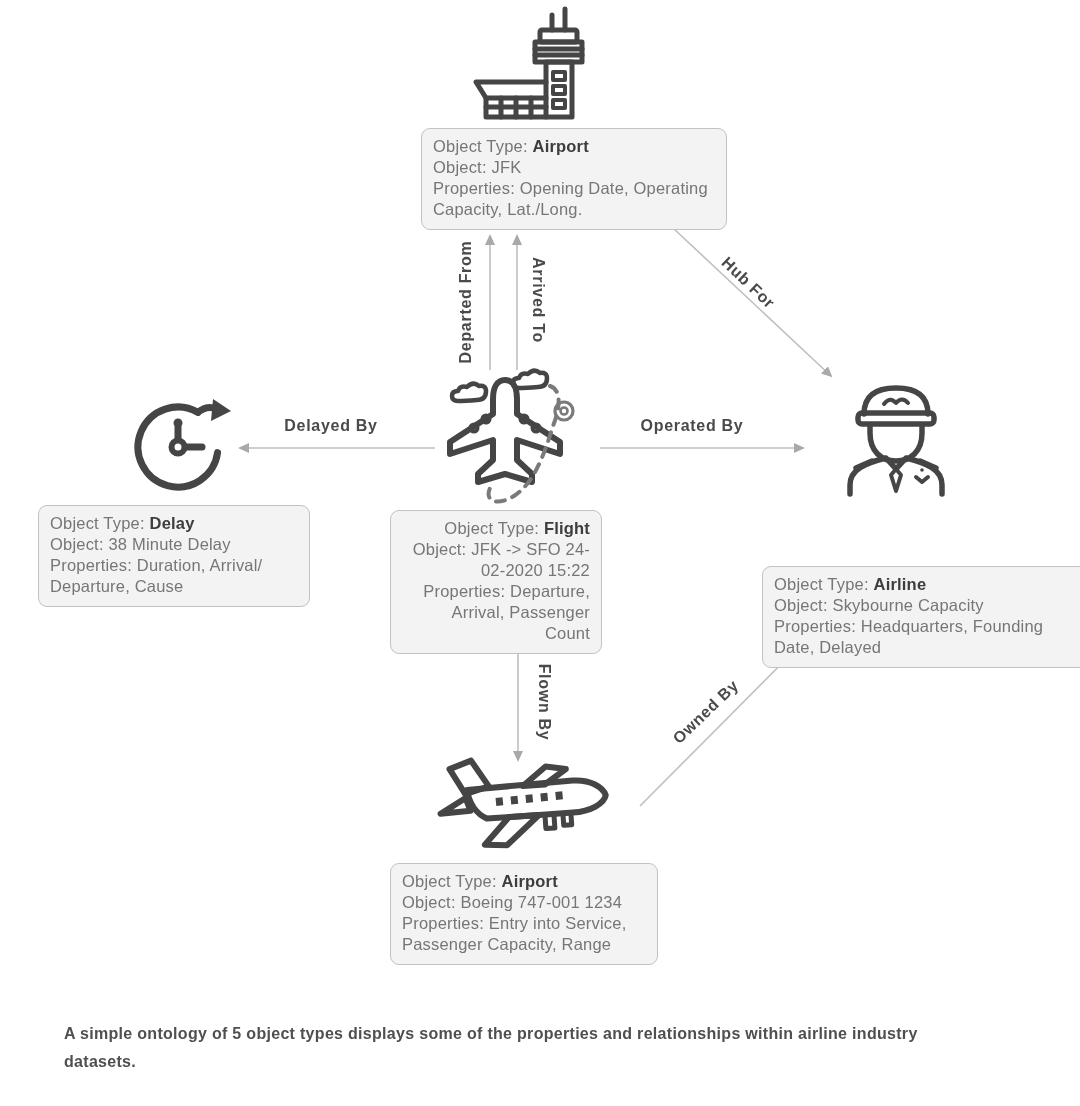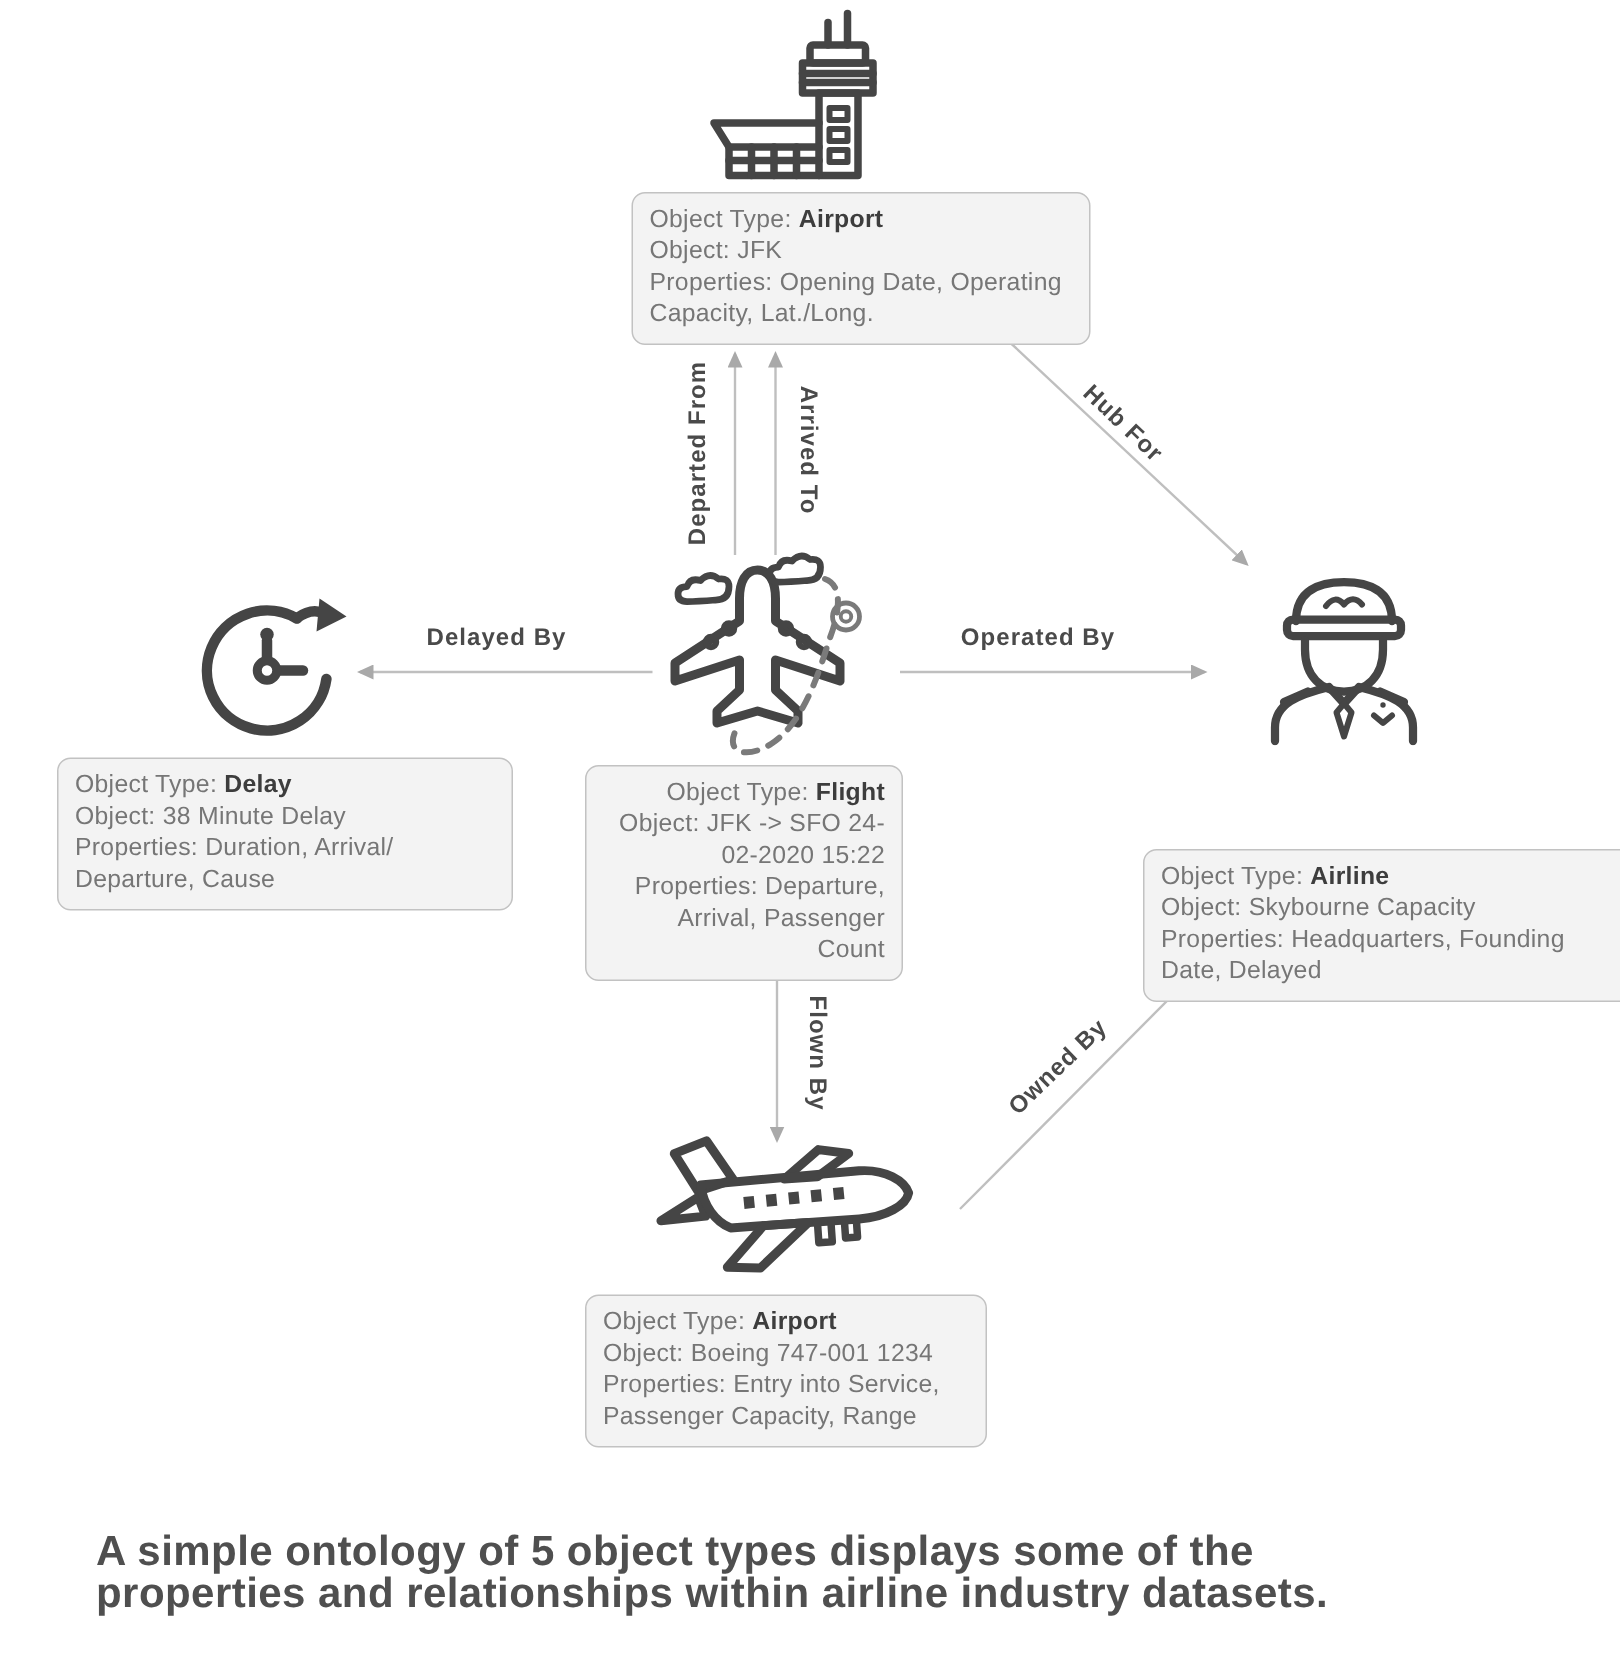--- a/index.html
+++ b/index.html
@@ -15,21 +15,21 @@
     padding:7px 11px 9px 11px;
     font-size:16.5px; line-height:21px; color:#767676; letter-spacing:0.2px;
   }
   .node-box .bold { font-weight:bold; color:#3d3d3d; }
   .edge-label {
     position:absolute; font-weight:bold; color:#4a4a4a;
     font-size:16px; letter-spacing:0.7px; white-space:nowrap;
   }
   .caption {
     position:absolute; left:64px; top:1020px; width:860px;
-    font-size:28px; line-height:28px; font-weight:bold;
+    font-size:16px; line-height:28px; font-weight:bold;
     color:#4f4f4f; letter-spacing:0.3px;
   }
 </style>
 </head>
 <body>
 
 <div class="canvas">
 
   <svg class="edges-svg" viewBox="0 0 1080 1106">
     <defs>
@@ -134,21 +134,21 @@
 
   <div class="node-box" style="left:389px; top:128px; width:306px;margin-left:32px;">
     <span>Object Type:</span>
     <span class="bold">Airport</span><br>
     <span>Object:</span>
     <span>JFK</span><br>
     <span>Properties:</span>
     <span>Opening Date, Operating Capacity, Lat./Long.</span>
   </div>
 
-  <div class="node-box" style="left:38px; top:505px; width:304px;">
+  <div class="node-box" style="left:38px; top:505px; width:272px;">
     <span>Object Type:</span>
     <span class="bold">Delay</span><br>
     <span>Object:</span>
     <span>38 Minute Delay</span><br>
     <span>Properties:</span>
     <span>Duration, Arrival/ Departure, Cause</span>
   </div>
 
   <div class="node-box" style="left:390px; top:510px; width:212px;text-align:right;">
     <span>Object Type:</span>

